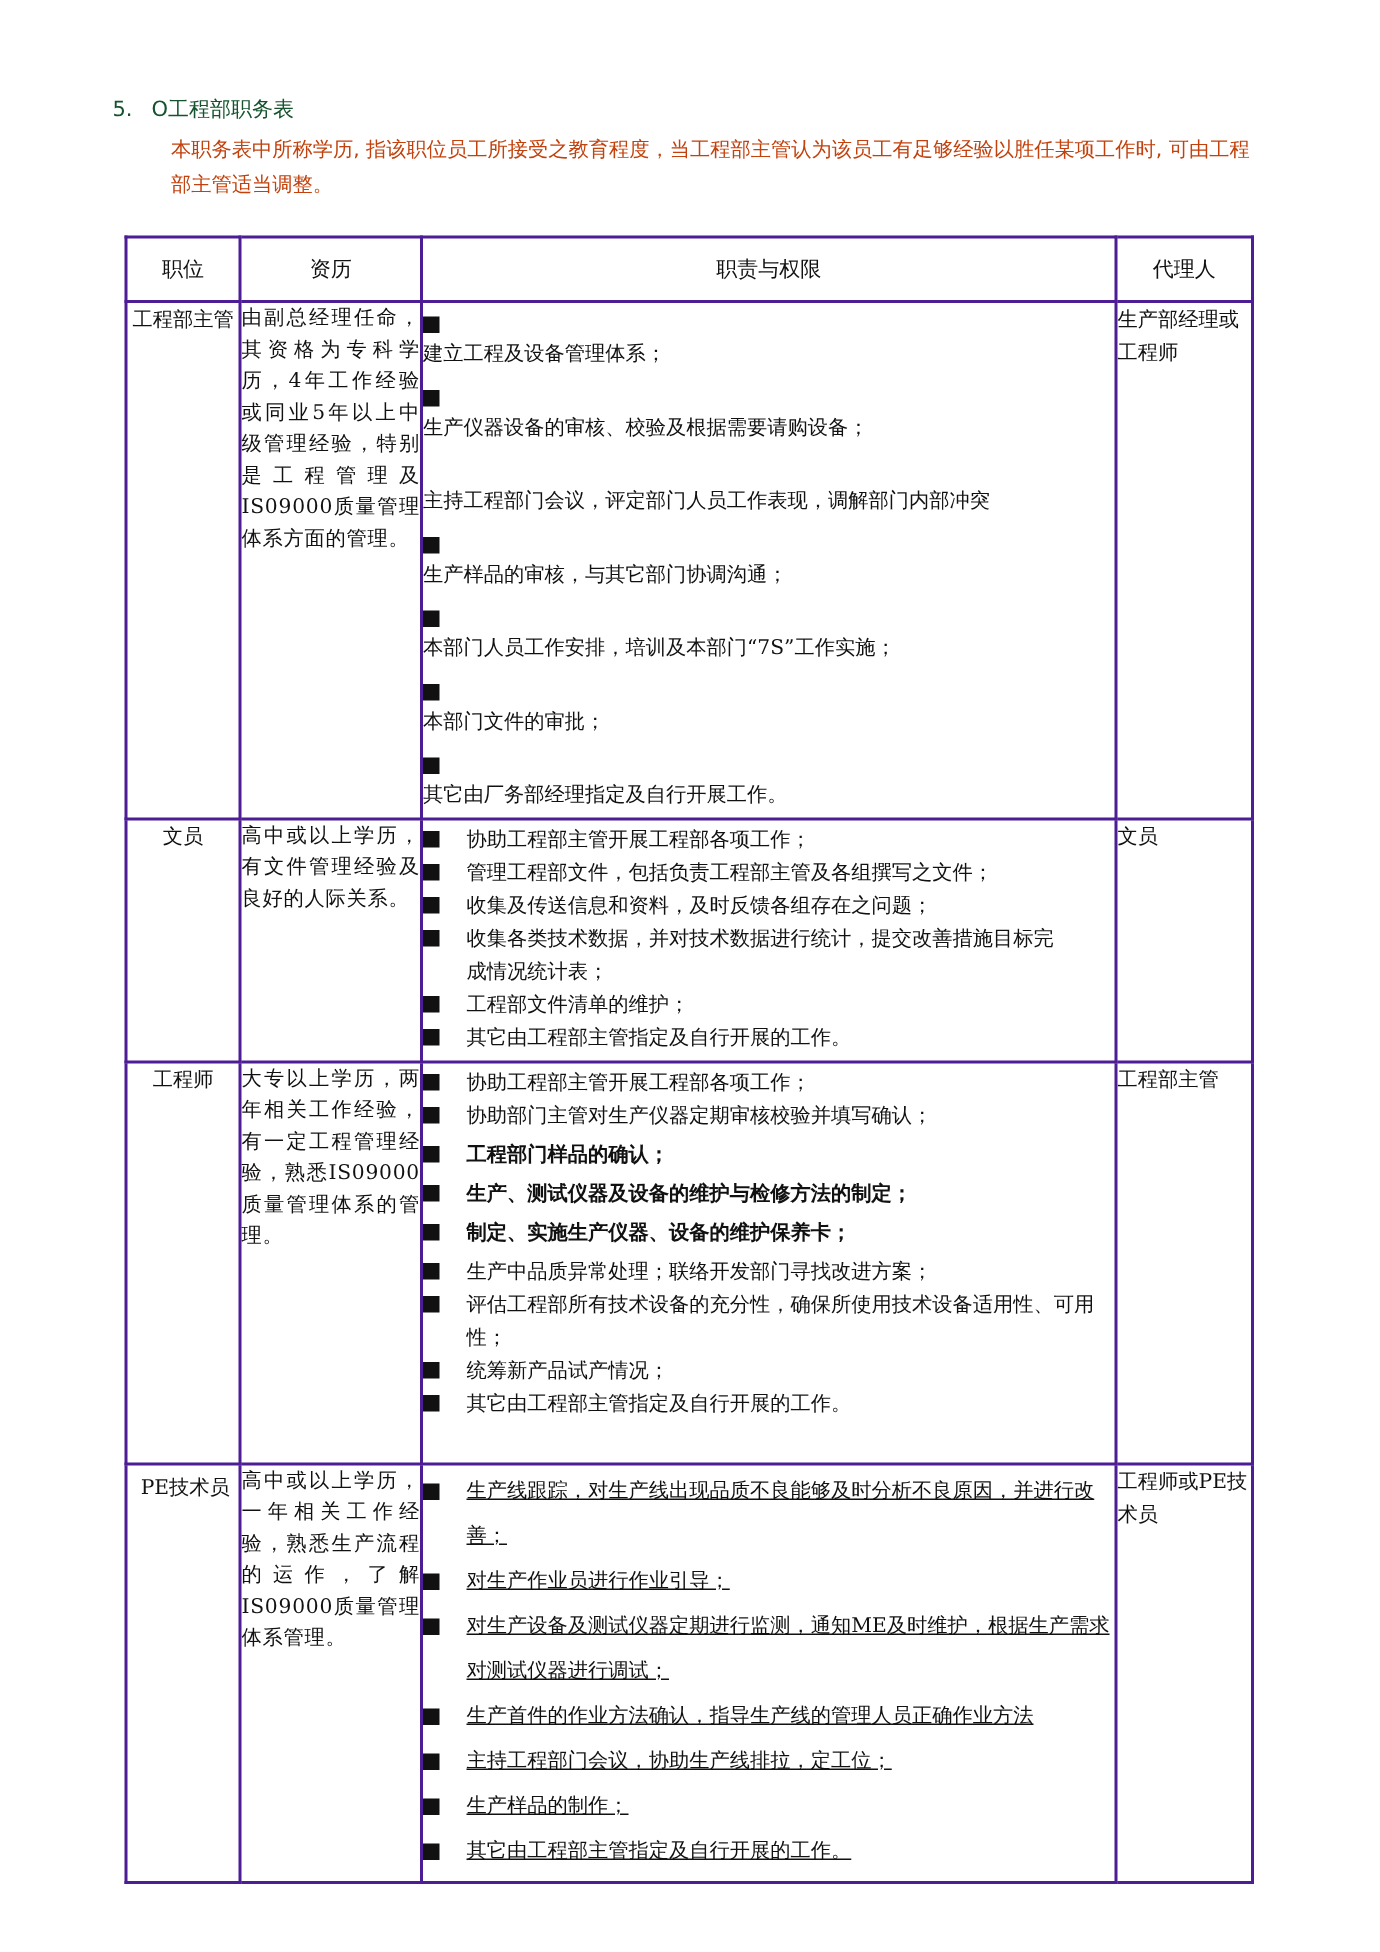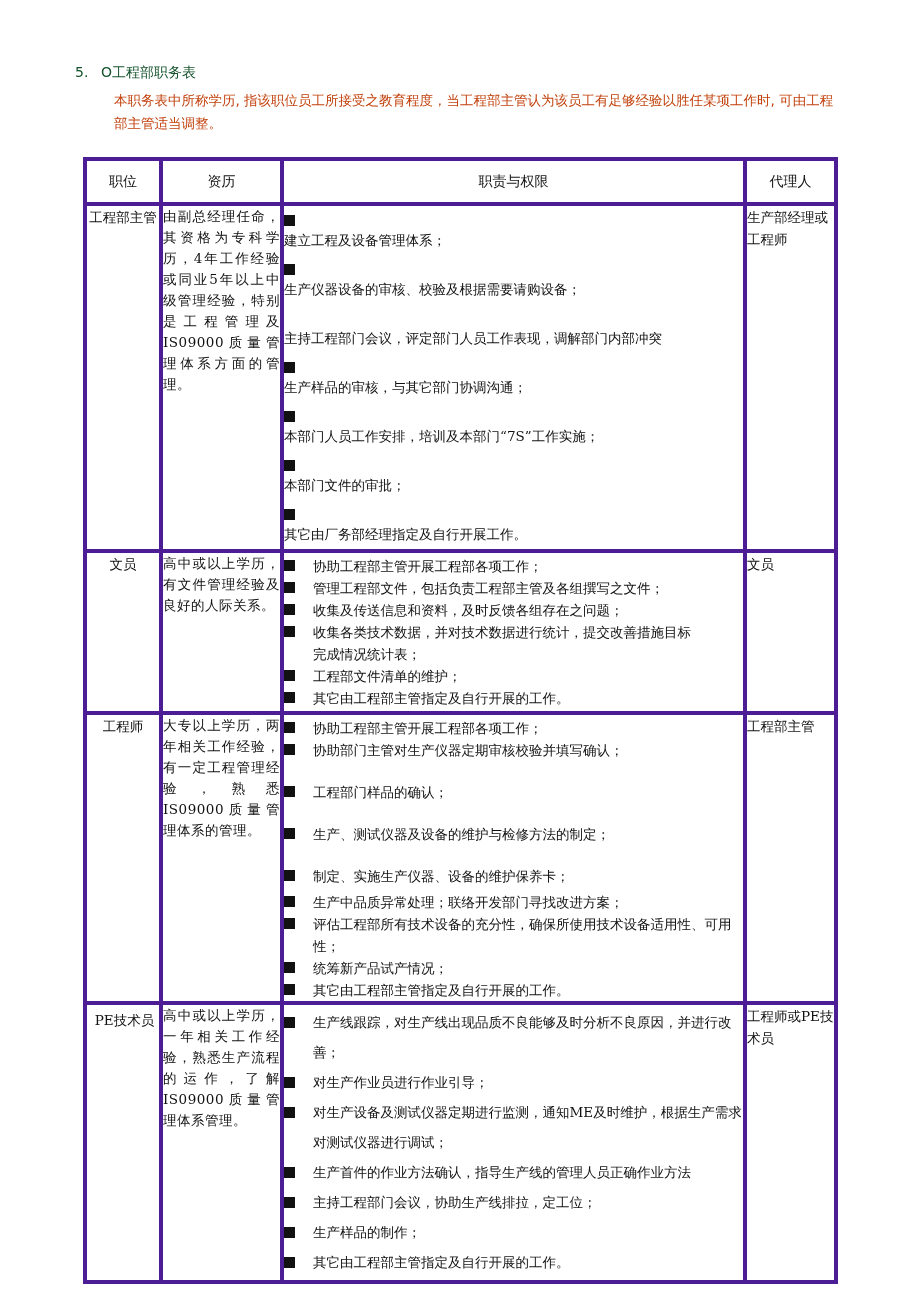--- a/index.html
+++ b/index.html
@@ -19,21 +19,21 @@
       font-size: 13.5px; line-height: 23px; color: #c2410c;
       font-family: "DejaVu Sans", "Liberation Sans", sans-serif;
     }
     table.duty {
       position: absolute; left: 83px; top: 157px;
       border-collapse: collapse; table-layout: fixed;
       width: 751px;
       font-size: 13.5px;
     }
     table.duty td, table.duty th {
-      border: 4px solid #4c1d95; vertical-align: top; padding: 0;
+      border: 2px solid #4c1d95; vertical-align: top; padding: 0;
     }
     table.duty th {
       height: 41px; font-weight: normal; text-align: center; vertical-align: middle;
       font-family: "DejaVu Sans", "Liberation Sans", sans-serif; font-size: 14px;
     }
     th.c3 { text-align: left; padding-left: 197px; }
     td.pos { text-align: center; padding-top: 4px; line-height: 22px; }
     td.qual { padding: 4px 1px 0 2px; line-height: 21px; text-align: justify; letter-spacing: 0.5px; }
     td.agent { padding: 4px 2px 0 2px; line-height: 22px; }
     td.duties { padding: 6px 2px 0 2px; }
@@ -41,22 +41,22 @@
     .bullet {
       width: 11px; height: 11px; background: #111; flex: 0 0 11px;
       margin-top: 5px; margin-right: 12px;
     }
     .bullet.wide { margin-right: 18px; }
     .bullet.none { background: transparent; }
     .txt { flex: 1; }
     .r1 .item { line-height: 29px; flex-direction: column; } .r1 .bullet { margin-top: 9px; }
     .r2 .item { line-height: 22px; } .r2 .bullet { margin-top: 5px; }
     .r3 .item { line-height: 22px; } .r3 .bullet { margin-top: 5px; }
-    .r3 .item.gap { margin-top: 20px; margin-bottom: 4px; }
-    .r4 .item { line-height: 30px; } .r4 .bullet { margin-top: 10px; }
+    .r3 .item.gap { margin-top: 4px; margin-bottom: 4px; font-weight: bold; }
+    .r4 .item { line-height: 30px; text-decoration: underline; } .r4 .bullet { margin-top: 10px; }
   </style>
 </head>
 <body>
 
 <div class="heading">
   <span class="num">5.</span><span>O工程部职务表</span>
 </div>
 <div class="intro">本职务表中所称学历, 指该职位员工所接受之教育程度，当工程部主管认为该员工有足够经验以胜任某项工作时, 可由工程部主管适当调整。</div>
 
 <table class="duty">

